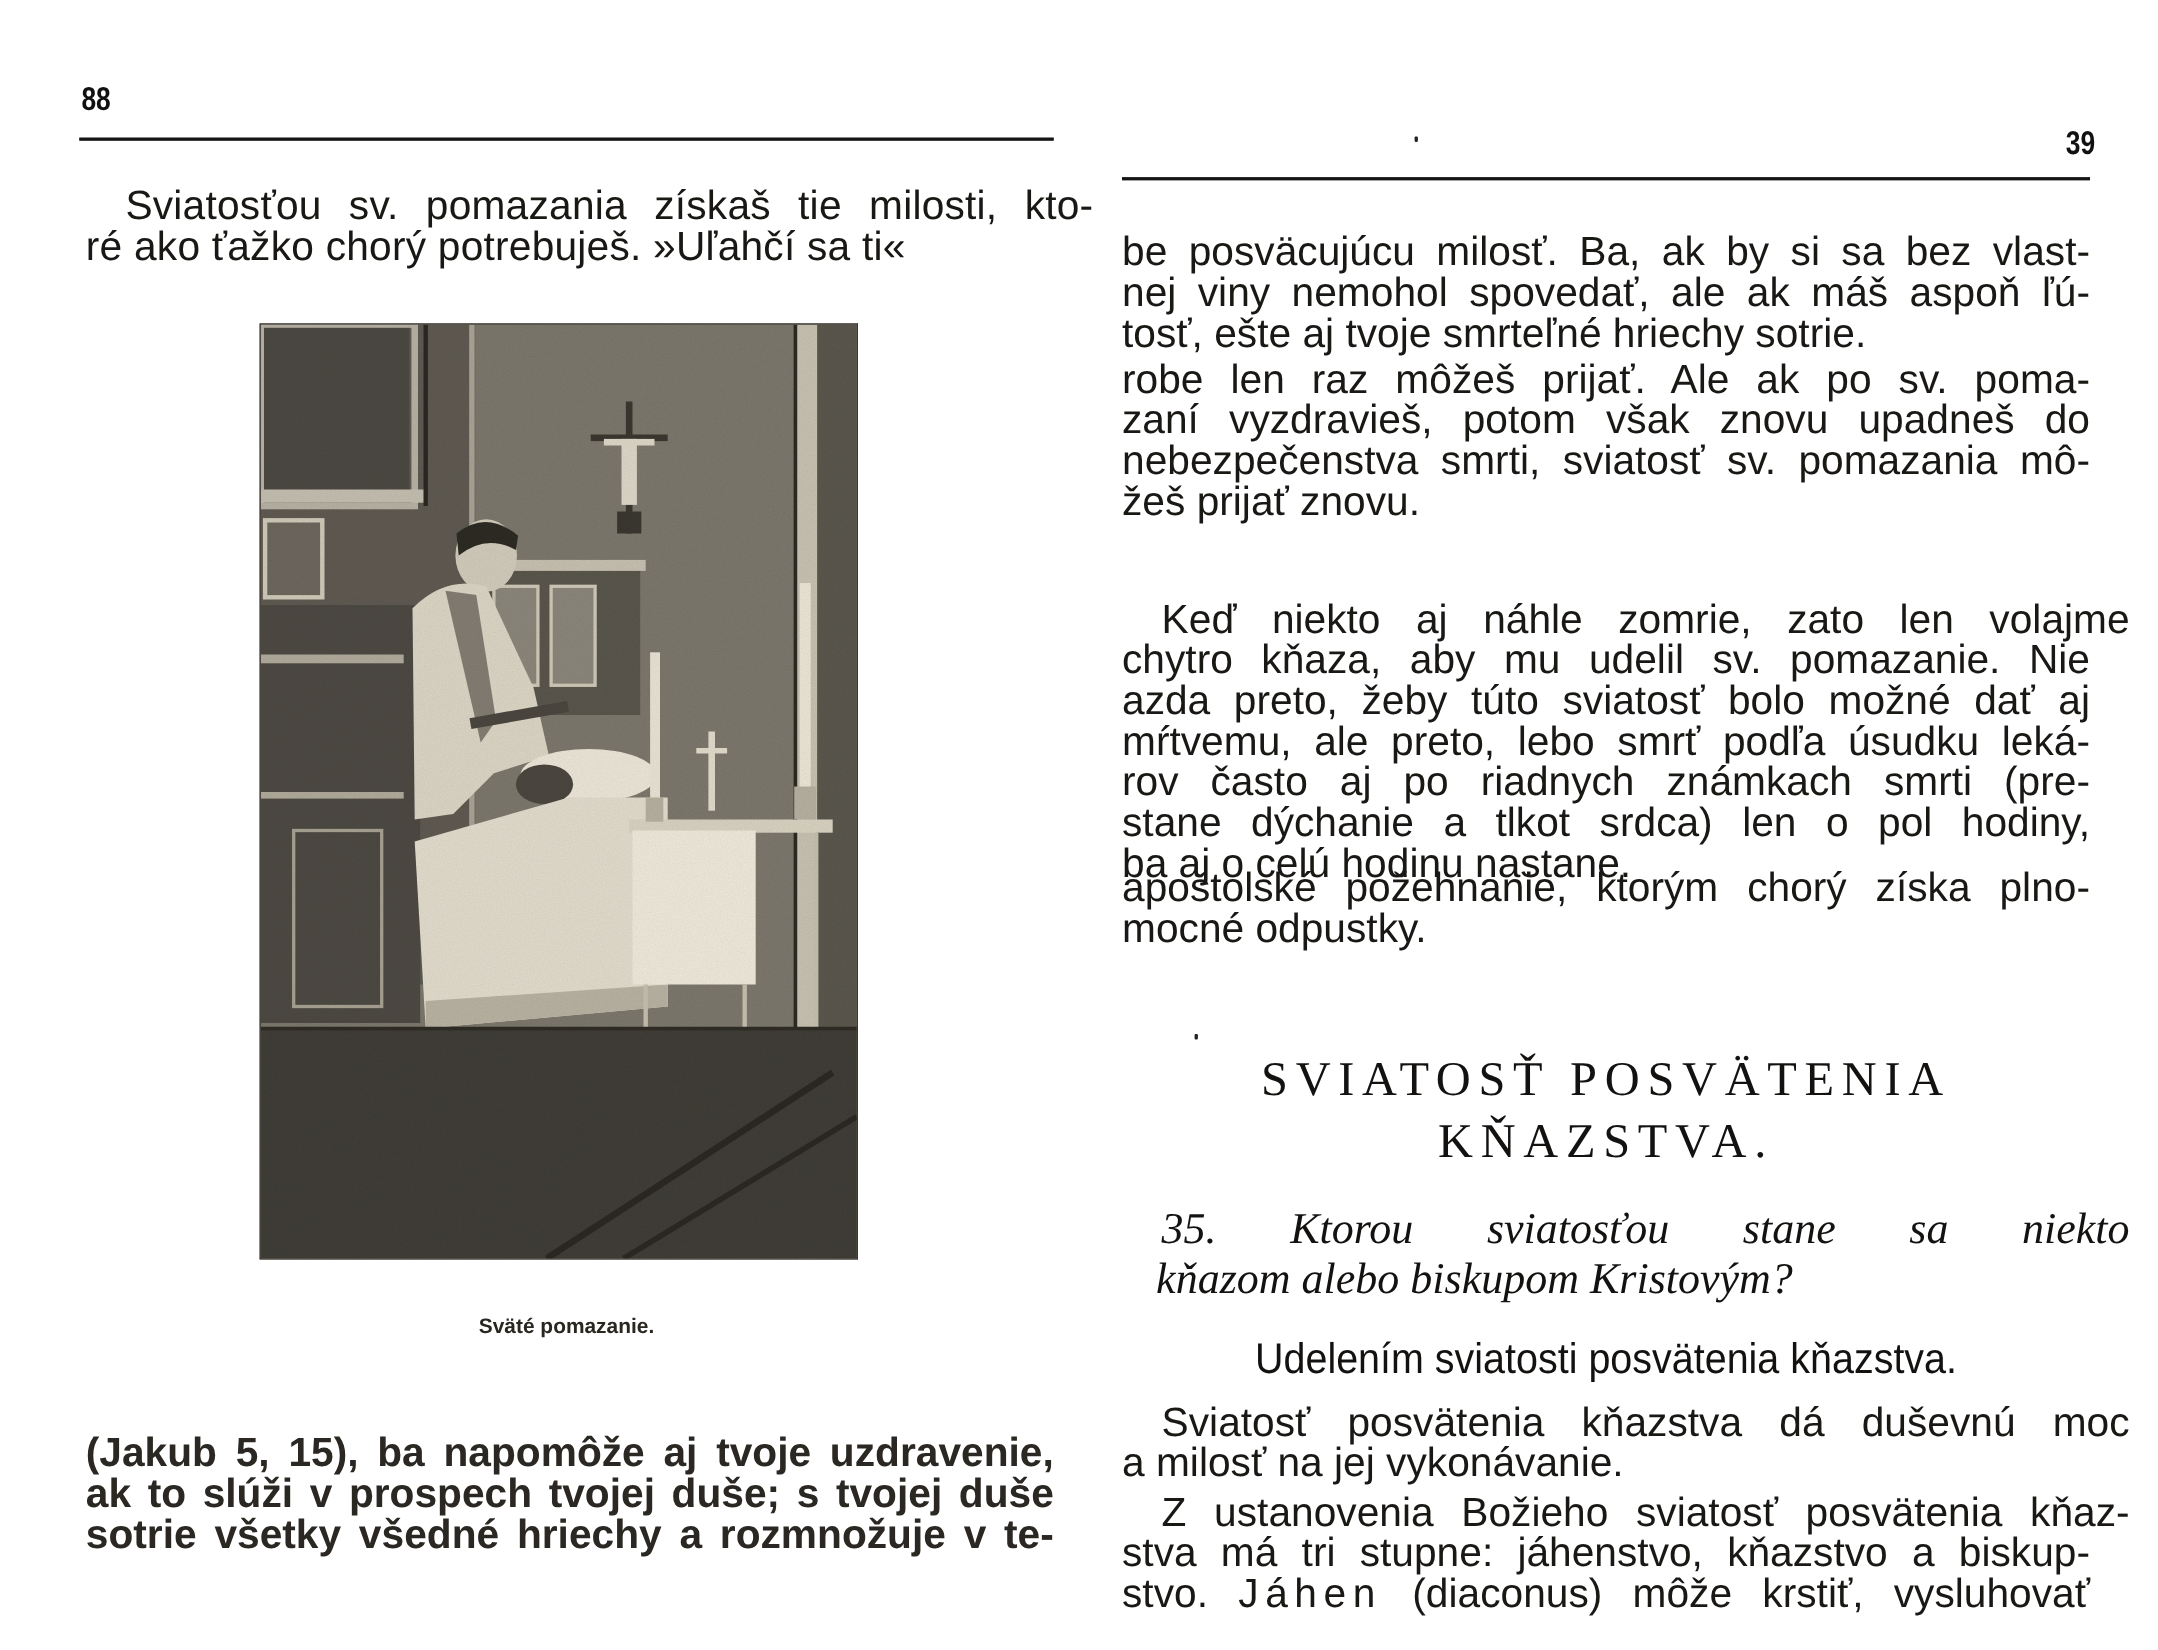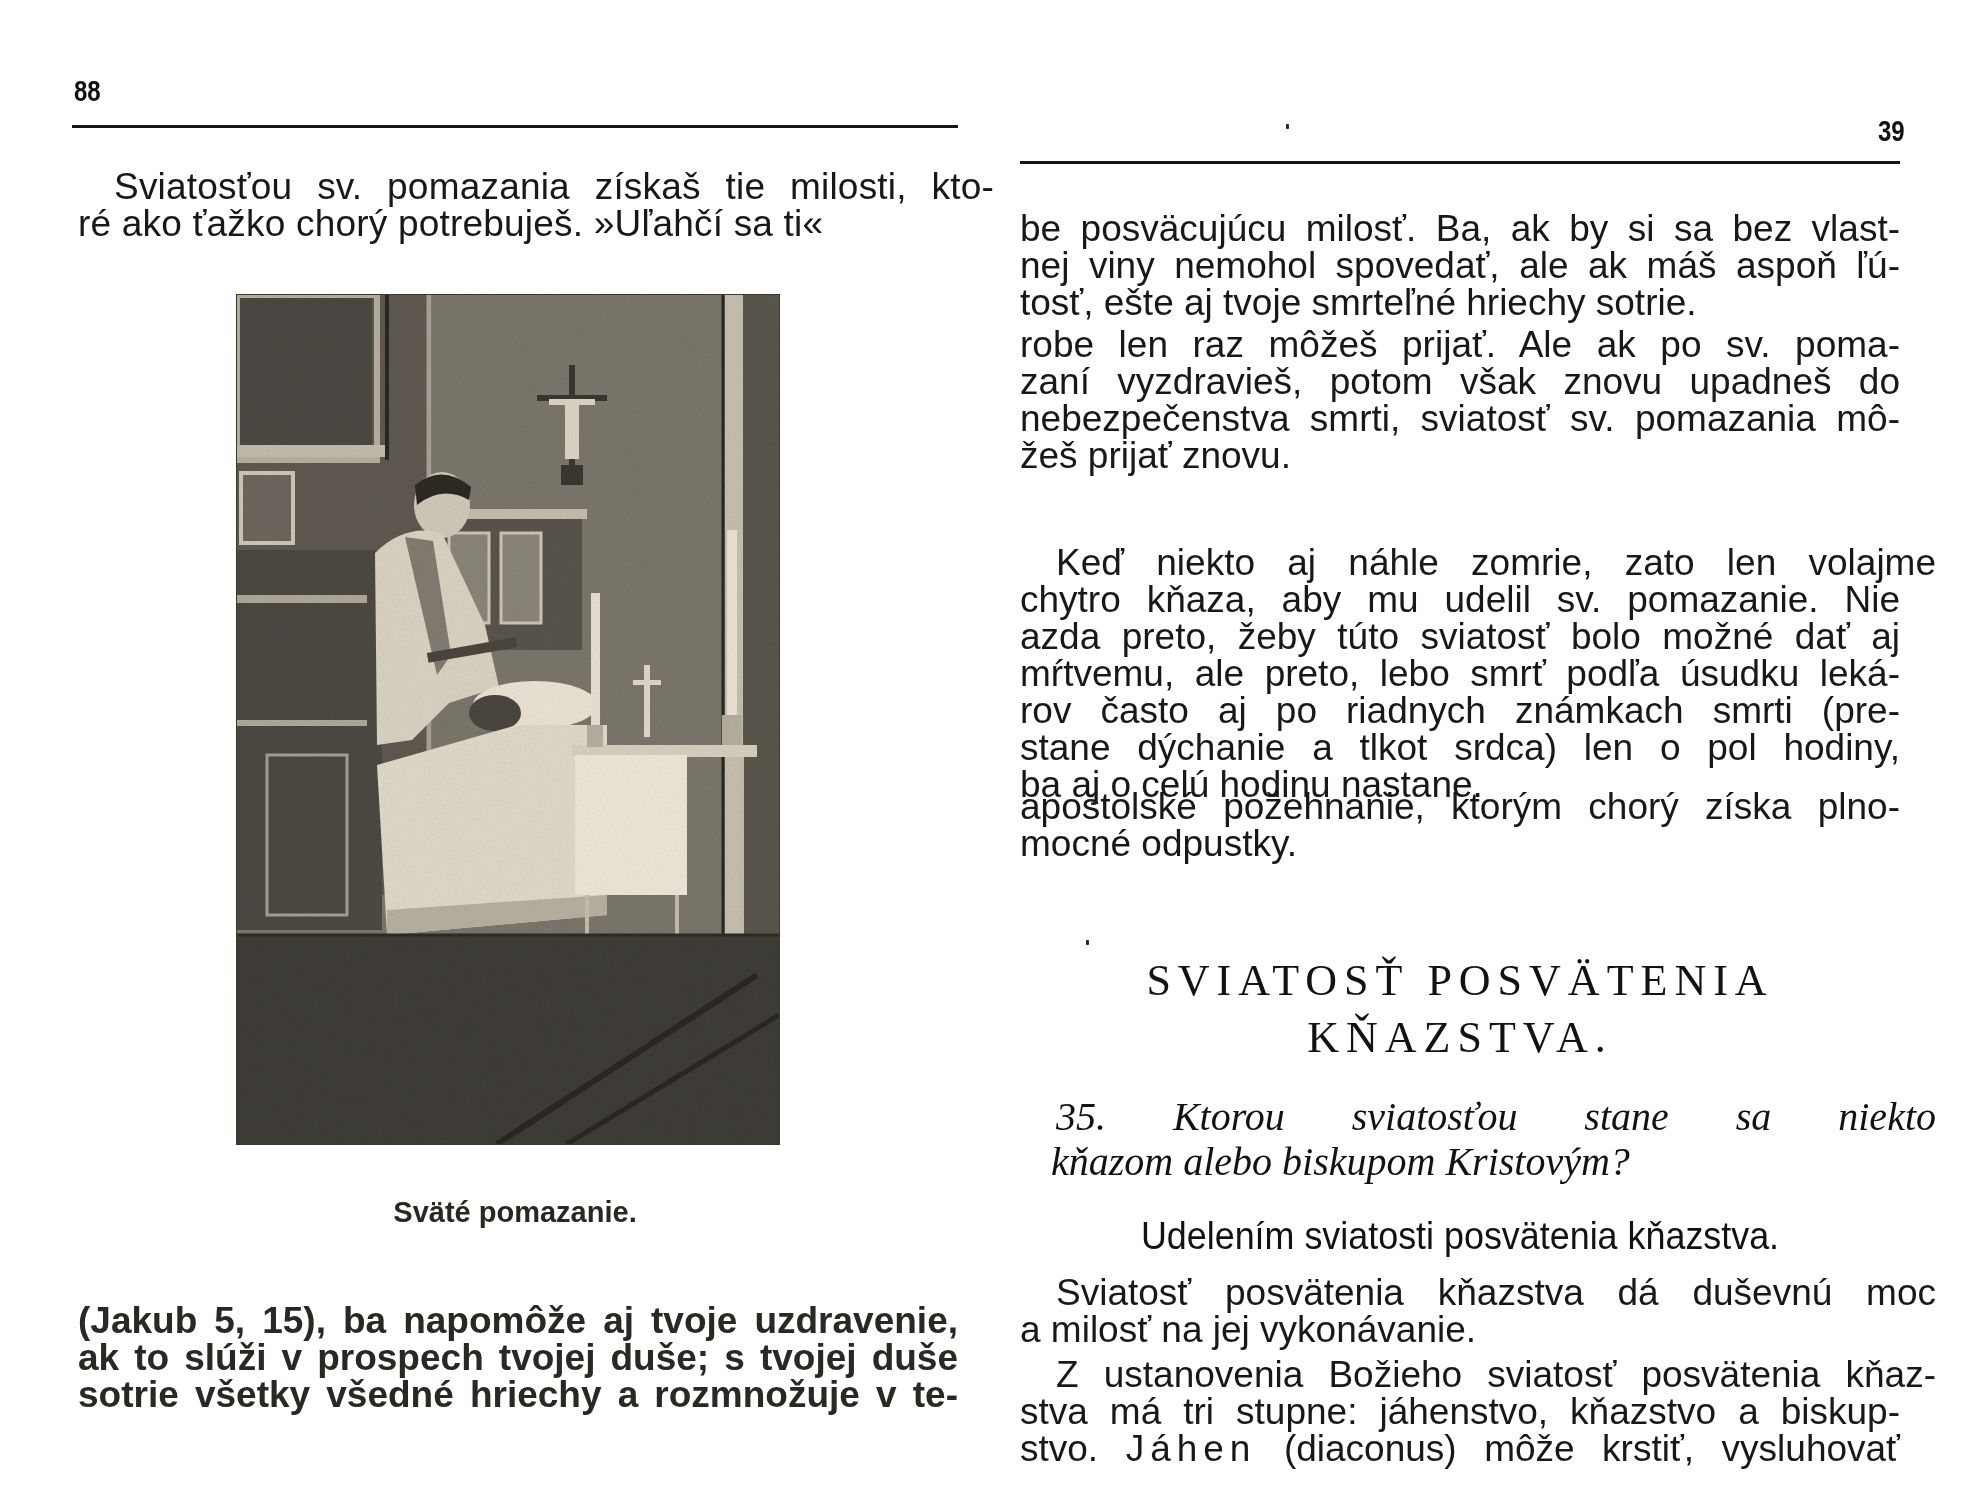--- a/index.html
+++ b/index.html
@@ -33,21 +33,21 @@
   
   .l-top { left: 78px; top: 168px; width: 880px; }
   .l-top .line, .l-bot .line { width: 880px; }
   .l-top .line { letter-spacing: 0.2px; }
   
   .photo {
     position: absolute; left: 236px; top: 294px; width: 542px; height: 849px;
     background: #6b665c; overflow: hidden; border: 1px solid #3a3630;
   }
   .caption { position: absolute; left: 0; width: 1030px; top: 1196px; text-align: center;
-    font-family: "Liberation Sans", sans-serif; font-weight: bold; font-size: 29px; color: #2a2620; }
+    font-family: "Liberation Sans", sans-serif; font-weight: bold; font-size: 19px; color: #2a2620; }
   .l-bot { left: 78px; top: 1302px; width: 880px; font-weight: bold; color: #2b2823; }
 
   
   .r-body { left: 40px; width: 880px; }
   .r-body .line { width: 880px; }
   .r-p1 { top: 210px; }
   .r-p2 { top: 326px; }
   .r-p3 { top: 544px; }
   .r-p4 { top: 788px; }
   .heading {

